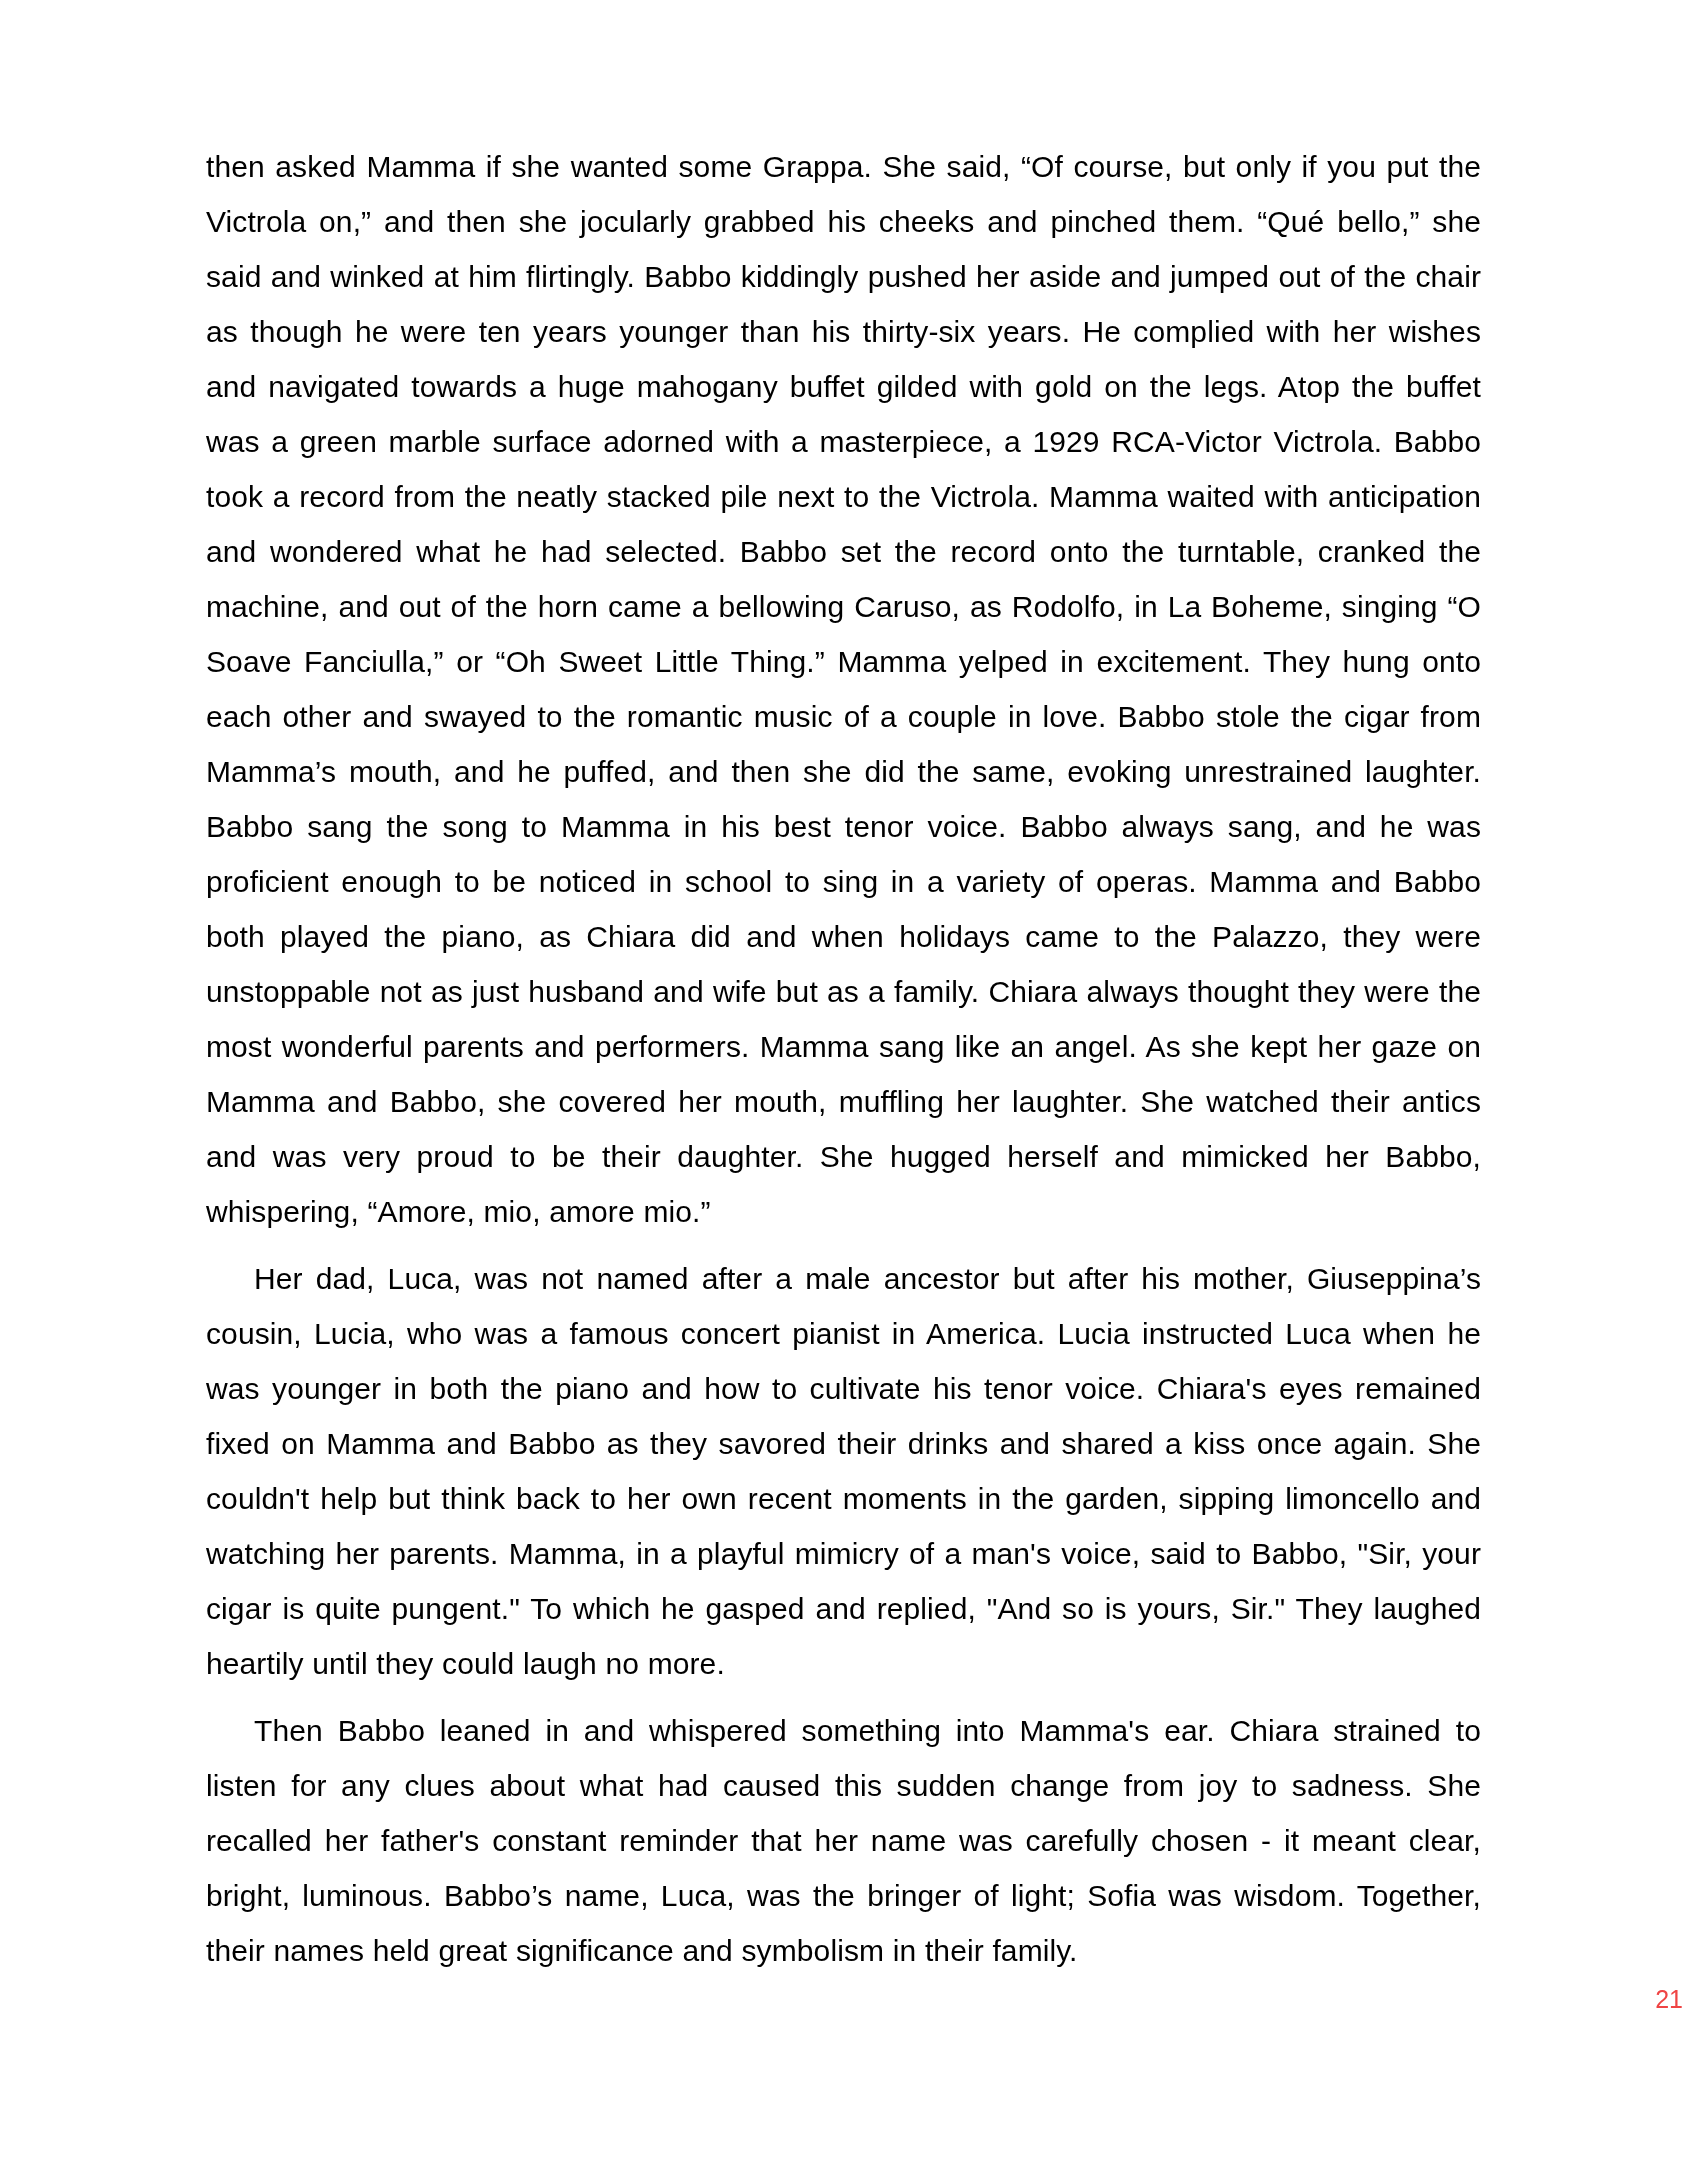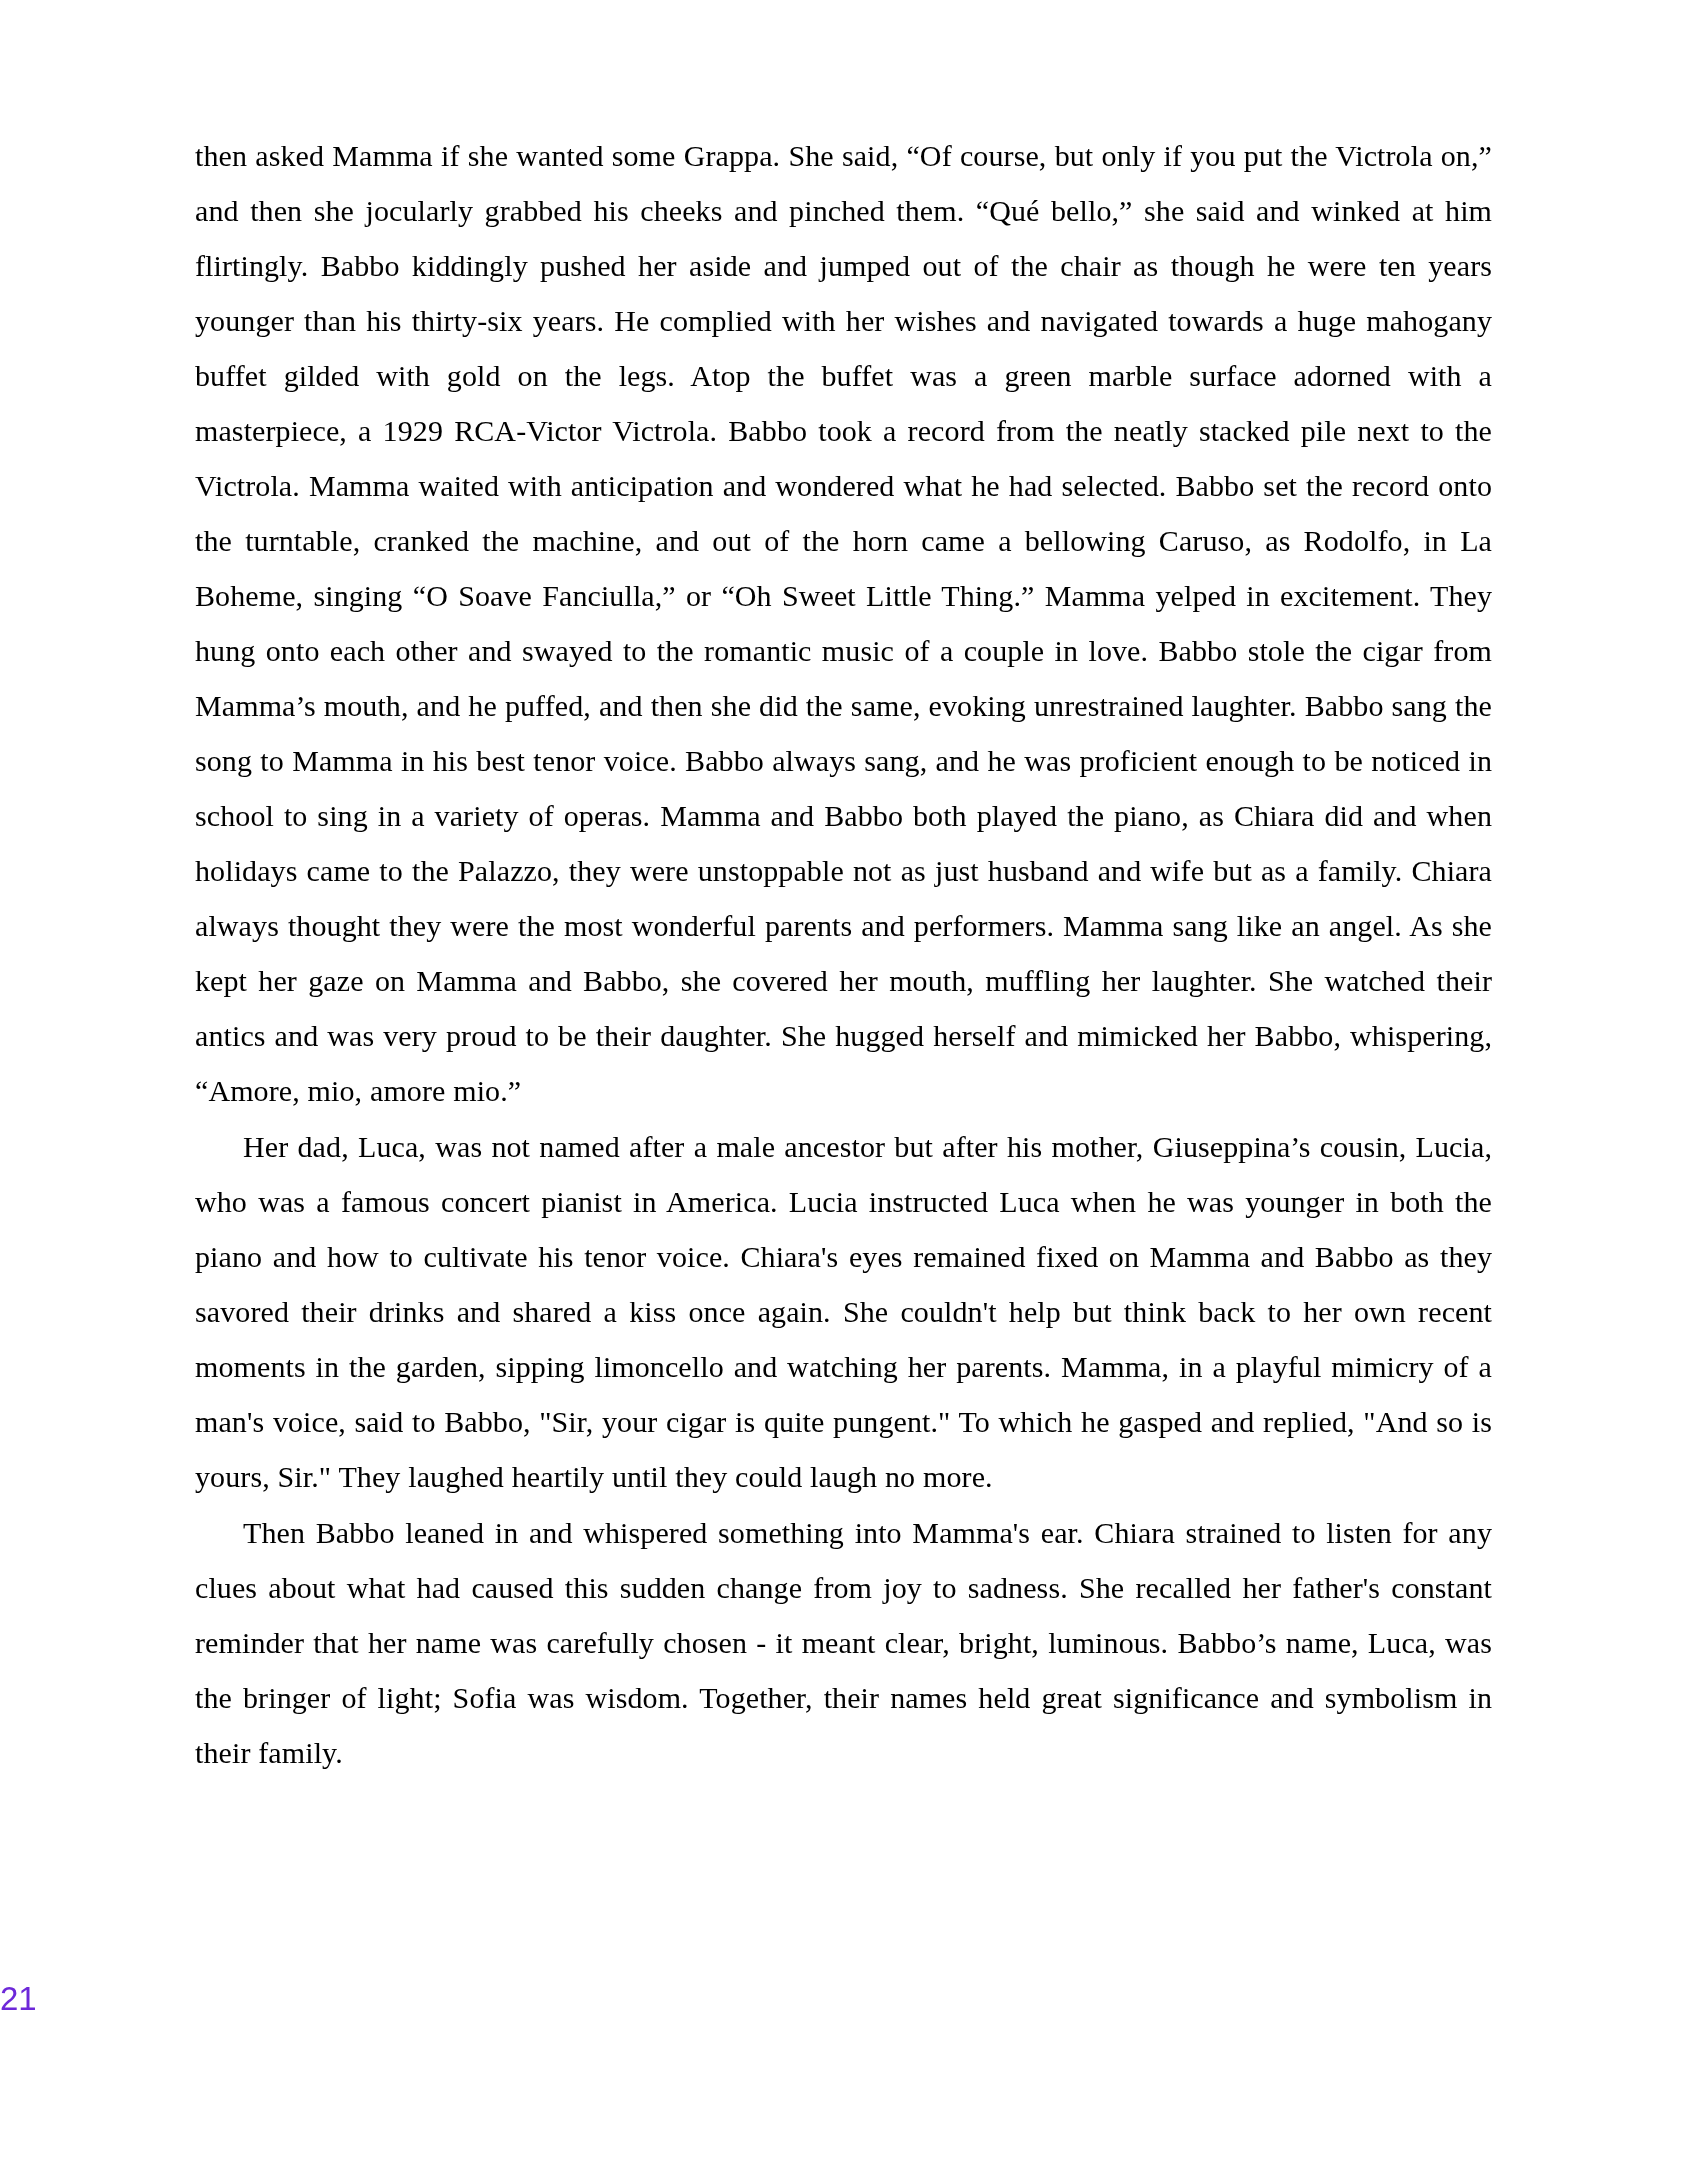--- a/index.html
+++ b/index.html
@@ -15,44 +15,44 @@
     overflow: hidden;
     box-sizing: border-box;
   }
   .text-column {
     position: absolute;
     left: 194px;
     top: 127px;
     width: 1299px;
   }
   .para {
-    margin: 1px;
-    font-family: Liberation Serif, serif;
+    margin: 12px;
+    font-family: Liberation Sans, sans-serif;
     font-size: 30px;
     line-height: 55px;
     color: #000000;
     text-align: justify;
     text-justify: inter-word;
     -webkit-hyphens: none;
     hyphens: none;
     letter-spacing: 0.1px;
     word-spacing: 0.2px;
   }
   .para.indent {
     text-indent: 48px;
   }
   .page-number {
     position: absolute;
     left: 0;
     right: 0;
     top: 1984px;
-    text-align: left;
+    text-align: right;
     font-family: "Liberation Sans", "DejaVu Sans", sans-serif;
-    font-size: 33px;
-    color: #6d28d9;
+    font-size: 25px;
+    color: #ef4444;
     line-height: 30px;
   }
 </style>
 </head>
 <body>
 
 <div class="page">
 
   <div class="text-column">
 

